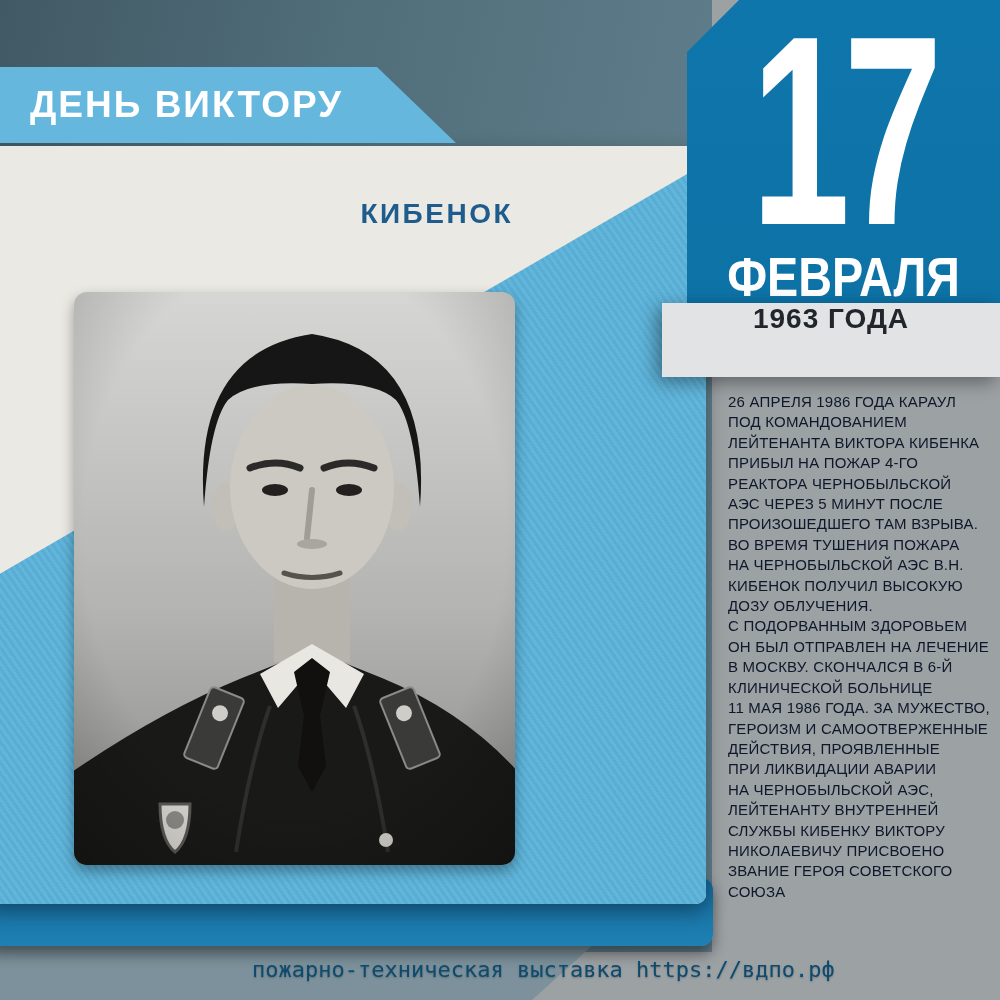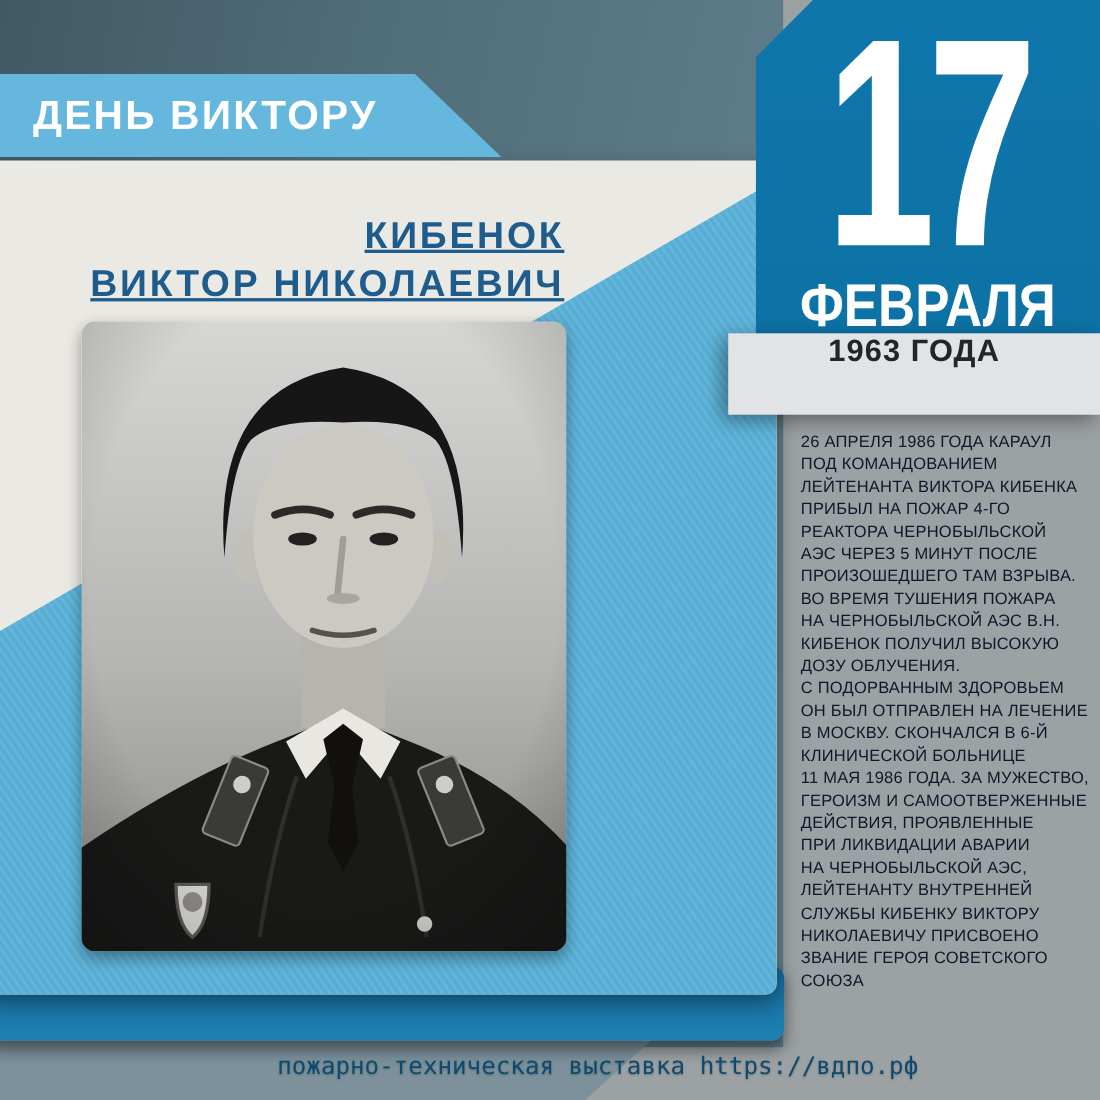--- a/index.html
+++ b/index.html
@@ -47,22 +47,22 @@
   
   .photo{
     position:absolute;left:74px;top:292px;width:441px;height:573px;
     border-radius:13px;overflow:hidden;
     box-shadow:0 6px 14px rgba(0,0,0,.35);
   }
   .photo svg{display:block;}
   
   .person-name{
     position:absolute;right:487px;top:192px;text-align:right;
-    font-weight:700;font-size:34px;line-height:44px;letter-spacing:2.5px;
-    color:#1e5c8d;white-space:nowrap;text-decoration:underline;
+    font-weight:700;font-size:28px;line-height:44px;letter-spacing:2.5px;
+    color:#1e5c8d;white-space:nowrap;
   }
   
   .banner{
     position:absolute;left:0;top:67px;width:456px;height:76px;
     background:#66b7de;
     clip-path:polygon(0 0,377px 0,456px 100%,0 100%);
     display:flex;align-items:center;
     filter:drop-shadow(0 3px 5px rgba(0,0,0,.22));
   }
   .banner-label{
@@ -171,21 +171,20 @@
 
       <path d="M86 512 L116 512 Q116 548 101 560 Q86 548 86 512 Z" fill="#d9d7d2" stroke="#5a5854" stroke-width="3"></path>
       <circle cx="101" cy="528" r="9" fill="#8d8b86"></circle>
       <circle cx="312" cy="548" r="7" fill="#cfcdc8"></circle>
       <rect x="0" y="0" width="441" height="573" fill="url(#vig)"></rect>
     </svg>
   </div>
 
   <div class="person-name">
     <div>КИБЕНОК</div>
-    <div>ВИКТОР НИКОЛАЕВИЧ</div>
   </div>
 
   <div class="banner">
     <span class="banner-label">ДЕНЬ ВИКТОРУ</span>
   </div>
 
   <div class="date-panel">
     <div class="day-number">17</div>
     <div class="month-label">ФЕВРАЛЯ</div>
   </div>

